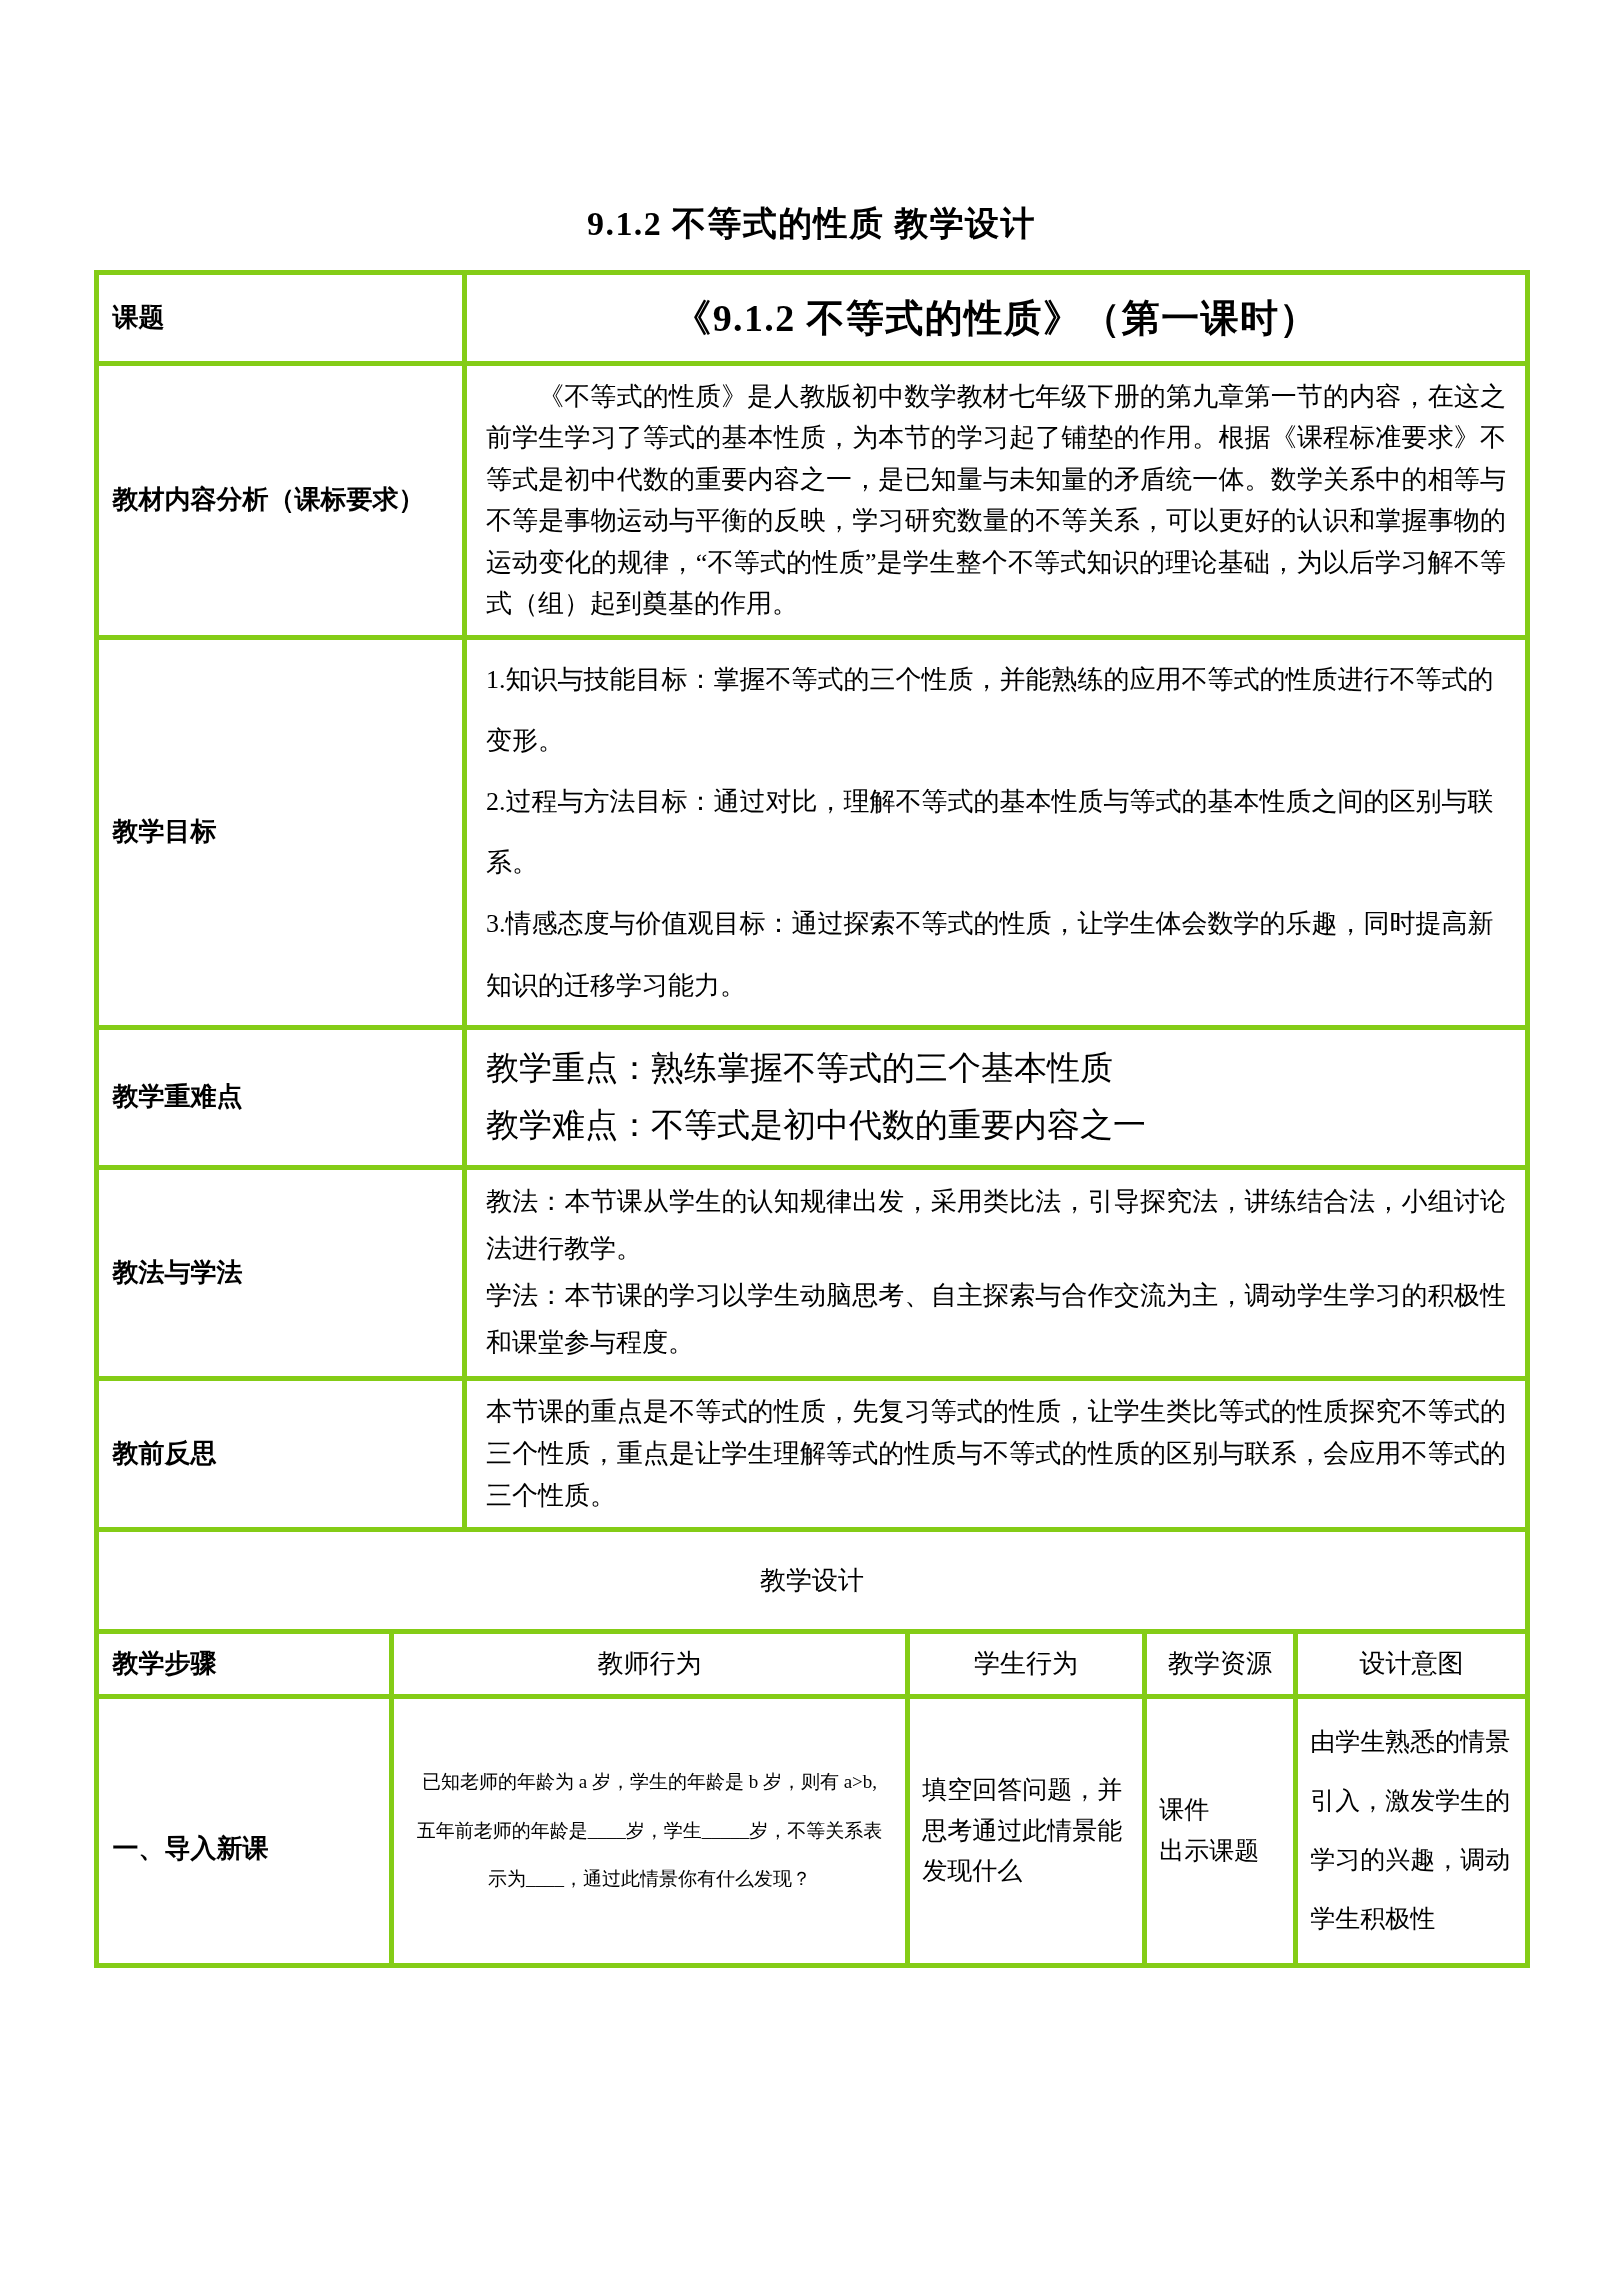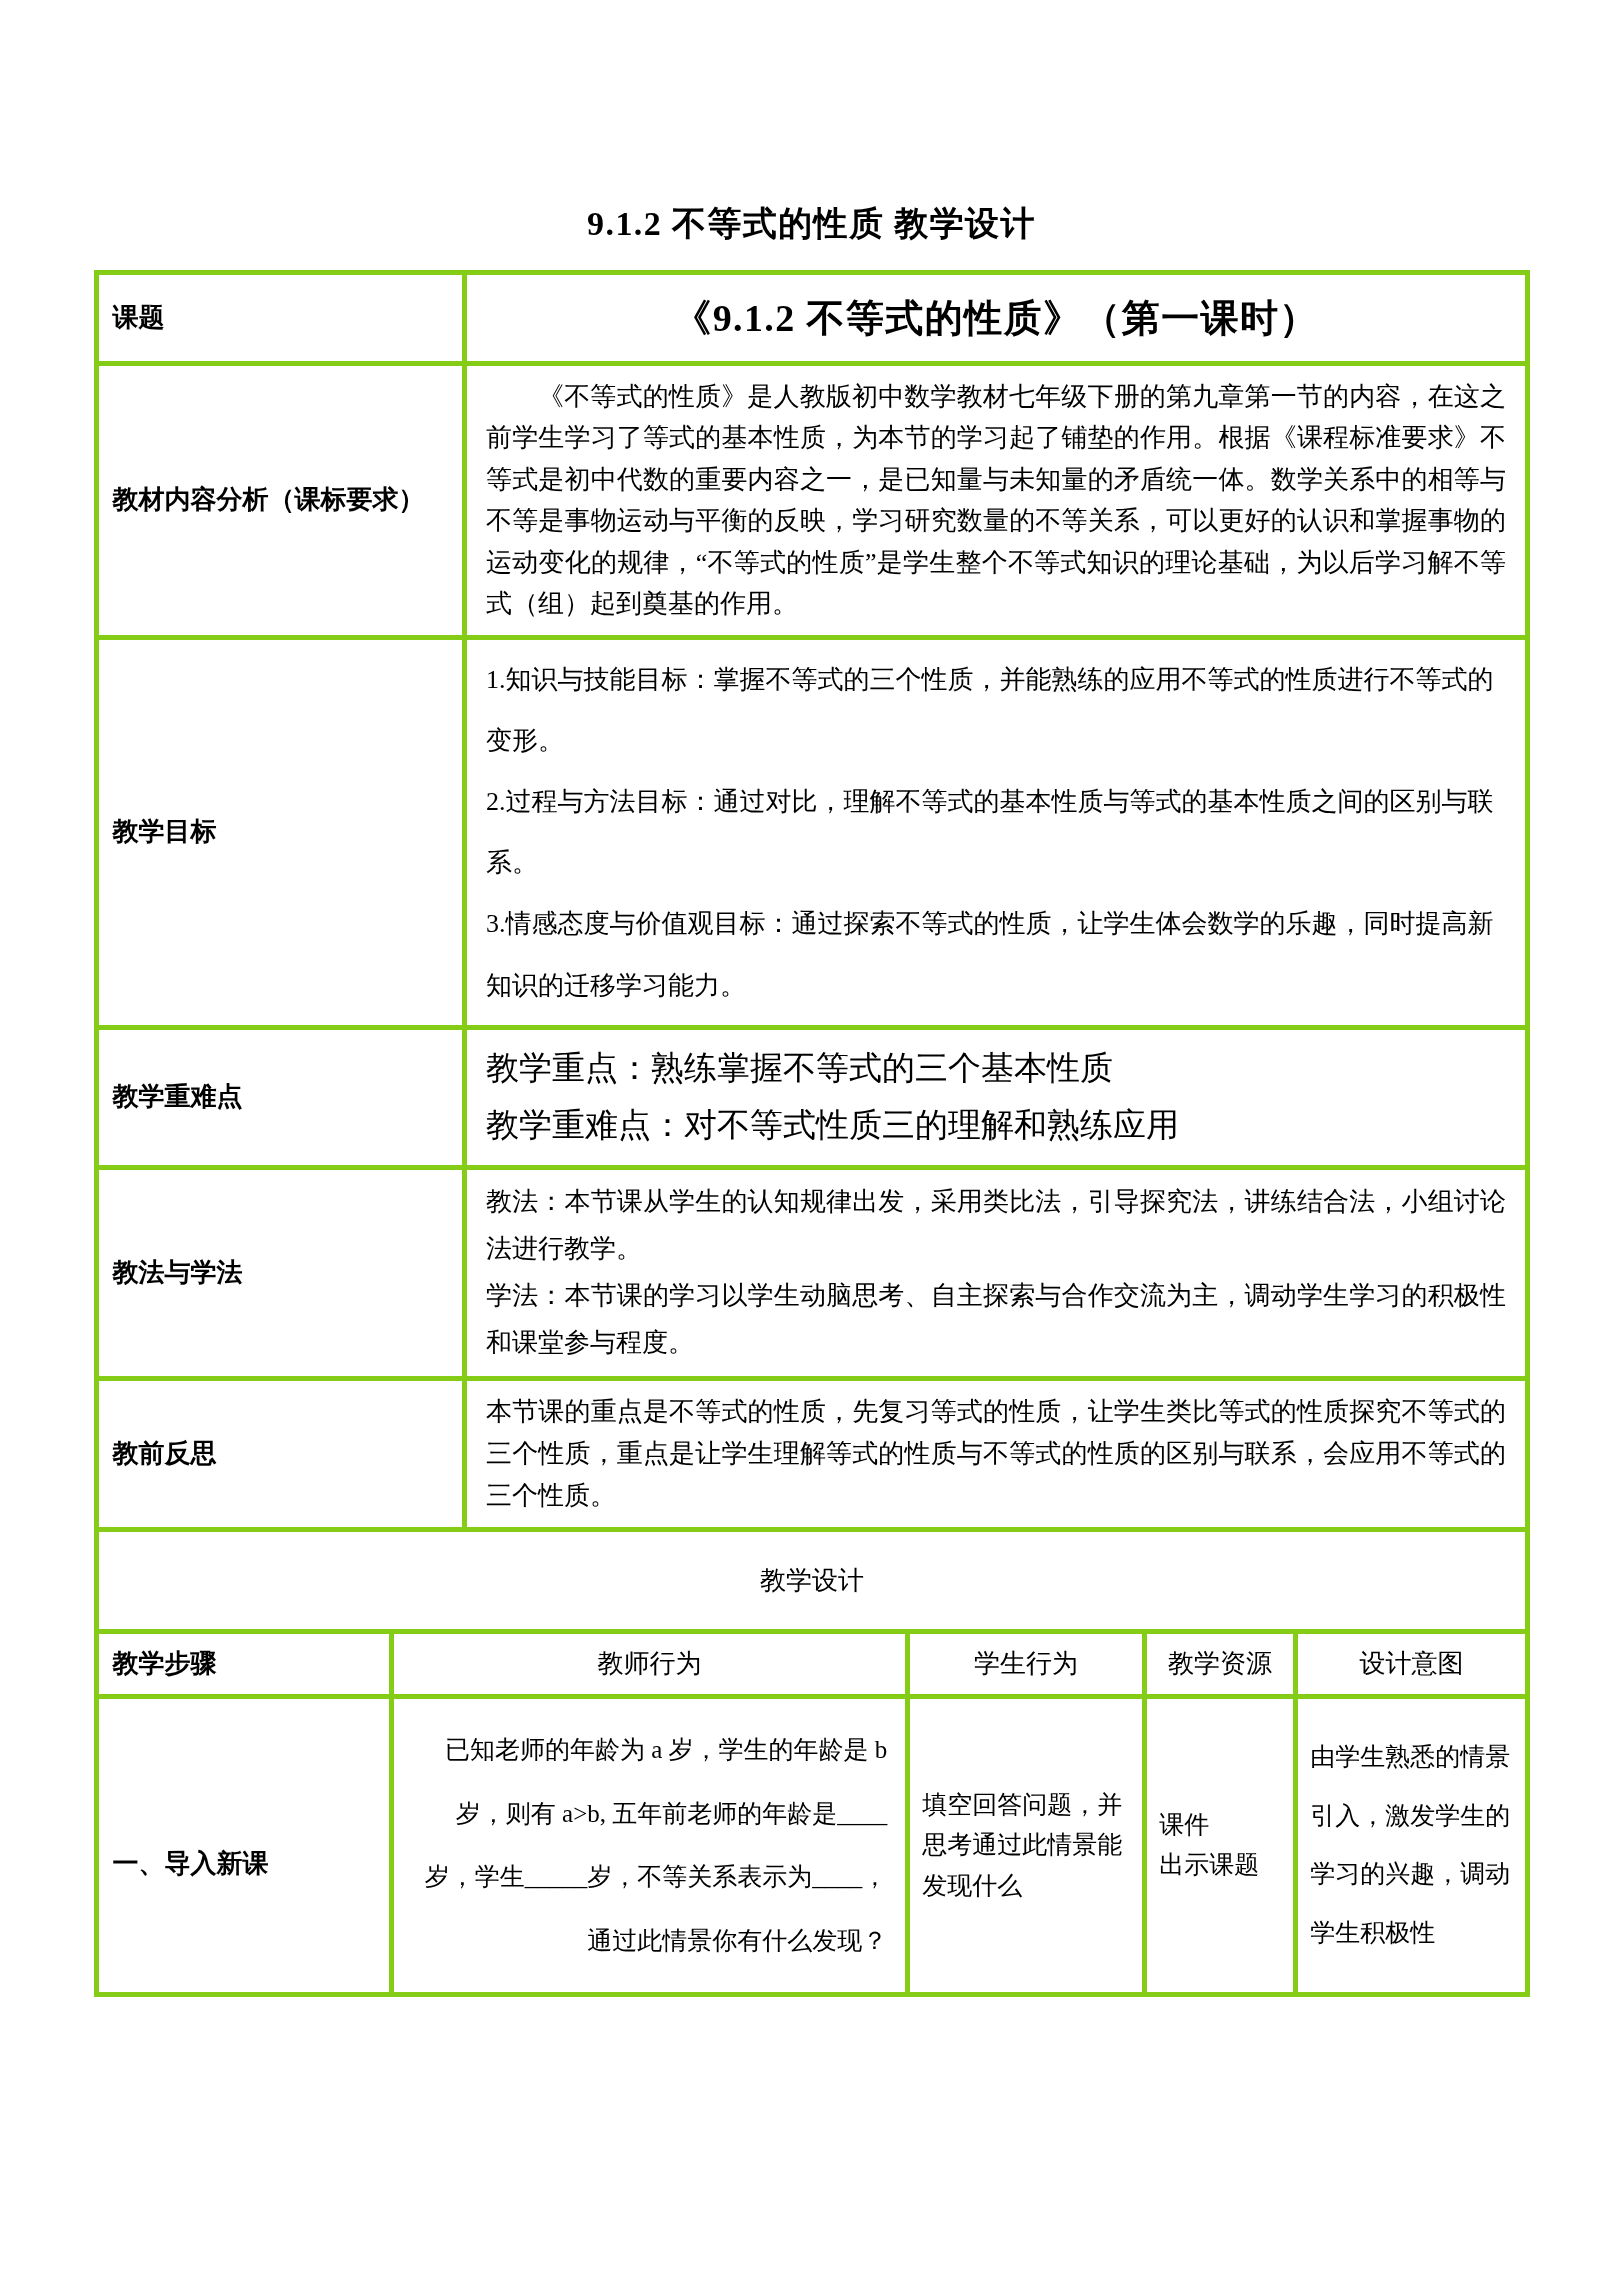--- a/index.html
+++ b/index.html
@@ -80,24 +80,24 @@
   
   td.step-cell {
     vertical-align: top;
     font-weight: bold;
     font-size: 26px;
     padding: 49px 12.3px 13.6px 13.6px;
     height: 269px;
   }
   td.teacher-cell {
     vertical-align: top;
-    font-size: 25px;
+    font-size: 19px;
     line-height: 2.55;
     padding: 19px 17.7px;
-    text-align: right;
+    text-align: center;
   }
   td.student-cell {
     vertical-align: top;
     font-size: 25px;
     line-height: 1.62;
     padding: 11px 12.3px;
     text-align: left;
   }
   td.resource-cell {
     vertical-align: top;
@@ -151,21 +151,21 @@
           <p>1.知识与技能目标：掌握不等式的三个性质，并能熟练的应用不等式的性质进行不等式的变形。</p>
           <p>2.过程与方法目标：通过对比，理解不等式的基本性质与等式的基本性质之间的区别与联系。</p>
           <p>3.情感态度与价值观目标：通过探索不等式的性质，让学生体会数学的乐趣，同时提高新知识的迁移学习能力。</p>
         </td>
       </tr>
 
       <tr>
         <td colspan="2" class="lbl">教学重难点</td>
         <td colspan="4" class="content keypoints-cell">
           <div>教学重点：熟练掌握不等式的三个基本性质</div>
-          <div>教学重难点：对不等式性质三的理解和熟练应用</div>
+          <div>教学难点：不等式是初中代数的重要内容之一</div>
         </td>
       </tr>
 
       <tr>
         <td colspan="2" class="lbl">教法与学法</td>
         <td colspan="4" class="content methods-cell">
           <div>教法：本节课从学生的认知规律出发，采用类比法，引导探究法，讲练结合法，小组讨论法进行教学。</div>
           <div>学法：本节课的学习以学生动脑思考、自主探索与合作交流为主，调动学生学习的积极性和课堂参与程度。</div>
         </td>
       </tr>

